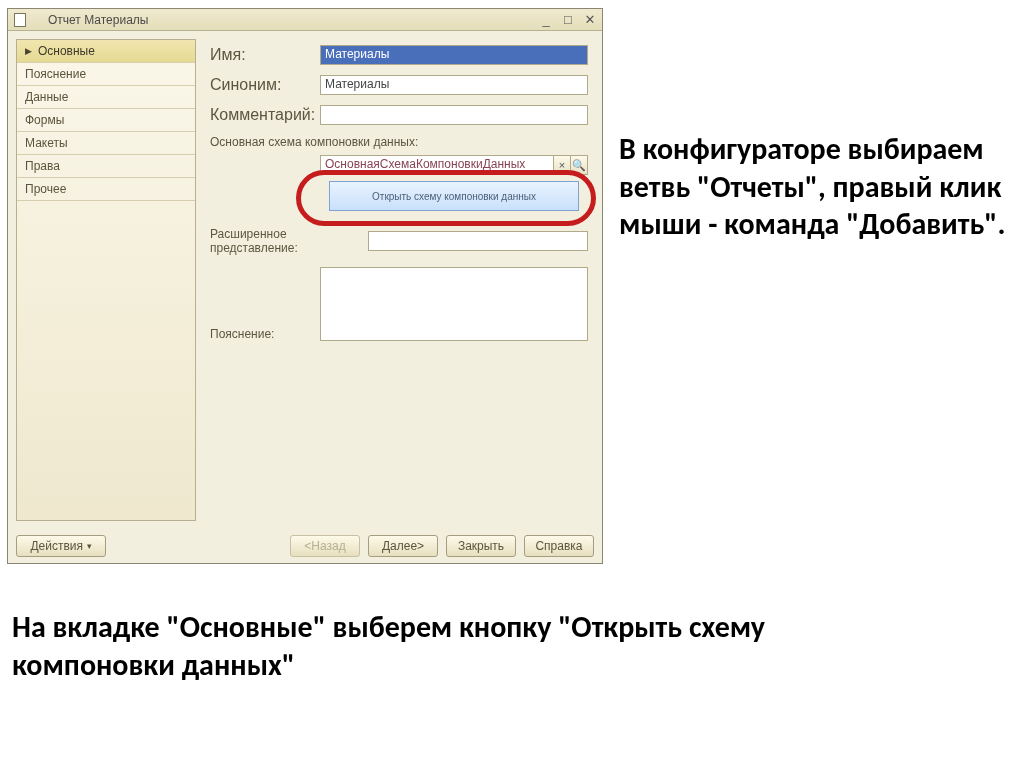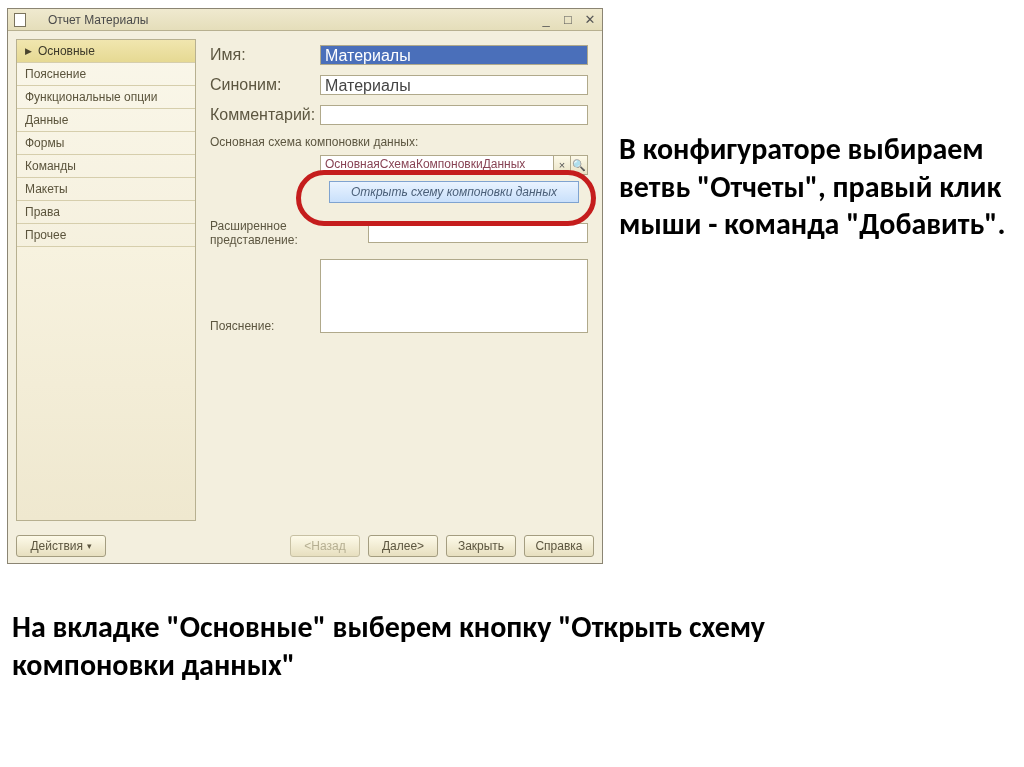--- a/index.html
+++ b/index.html
@@ -80,21 +80,21 @@
   }
   .row { display: flex; align-items: center; margin-bottom: 10px; }
   .row label { width: 110px; color: #5c5640; font-size: 16px; }
   .field {
     height: 20px;
     border: 1px solid #b0a98b;
     background: #fff;
     flex: 1;
     padding: 1px 4px;
     color: #444;
-    font-size: 16px;
+    font-size: 12px;
   }
   .field.selected { background: #4a6fba; color: #fff; }
   .section-label {
     margin: 8px 0 6px 0;
     color: #5c5640;
     font-size: 12px;
   }
   .dropdown-row {
     display: flex; align-items: center;
     margin-left: 110px; margin-bottom: 6px;
@@ -116,29 +116,28 @@
     margin-left: -1px;
     cursor: pointer;
   }
 
   .open-schema-wrap {
     margin-left: 110px;
     display: flex; justify-content: center;
     margin-bottom: 16px;
   }
   .open-schema {
-    height: 22px;
+    height: 30px;
     width: 250px;
     border: 1px solid #7fa3d0;
     background: linear-gradient(#e9f3ff,#c9e0fb);
     color: #4a5f78;
-    font-size: 12px;
+    font-size: 10px;
     display: flex; align-items: center; justify-content: center;
     cursor: pointer;
-    font-style: italic;
   }
   
   .red-highlight {
     position: absolute;
     border: 5px solid #c51d1d;
     border-radius: 32px;
     pointer-events: none;
   }
 
   .ext-rep-row { display: flex; align-items: center; margin-bottom: 12px; }
@@ -218,30 +217,24 @@
     <div class="client">
 
       <div class="sidebar">
         <div class="side-item active">
             <span>Основные</span>
           </div>
         <div class="side-item">
             <span>Пояснение</span>
           </div>
         <div class="side-item">
-            <span>Функциональные опции</span>
-          </div>
-        <div class="side-item">
             <span>Данные</span>
           </div>
         <div class="side-item">
             <span>Формы</span>
-          </div>
-        <div class="side-item">
-            <span>Команды</span>
           </div>
         <div class="side-item">
             <span>Макеты</span>
           </div>
         <div class="side-item">
             <span>Права</span>
           </div>
         <div class="side-item">
             <span>Прочее</span>
           </div>

